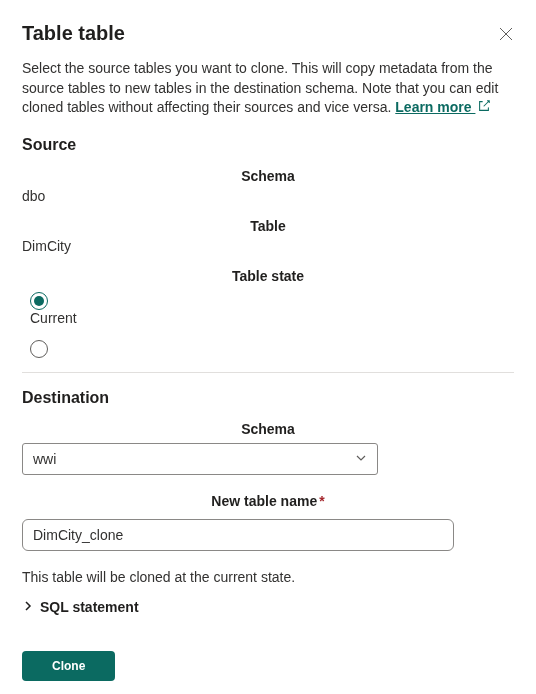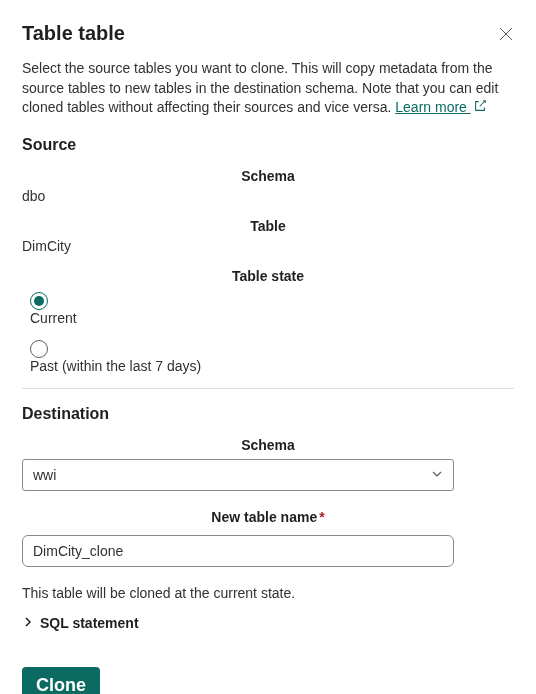--- a/index.html
+++ b/index.html
@@ -38,20 +38,21 @@
   }
   .description {
     color: #323130;
     line-height: 1.4;
     margin-bottom: 18px;
   }
   .learn-more {
     color: #0b6a61;
     text-decoration: underline;
     cursor: pointer;
+    font-weight: bold;
   }
   .ext-icon {
     display: inline-block;
     vertical-align: middle;
     margin-left: 2px;
     color: #0b6a61;
   }
   .section-title {
     font-size: 16px;
     font-weight: 600;
@@ -107,21 +108,21 @@
     border: none;
     border-top: 1px solid #e1dfdd;
     margin: 14px 0 16px 0;
   }
   .select-wrap {
     position: relative;
     margin-top: 6px;
     margin-bottom: 18px;
   }
   .select-box {
-    width: 432px;
+    width: 356px;
     height: 32px;
     border: 1px solid #8a8886;
     border-radius: 3px;
     padding: 0 10px;
     display: flex;
     align-items: center;
     justify-content: space-between;
     cursor: pointer;
     background: #fff;
   }
@@ -158,22 +159,22 @@
   }
   .expander-chevron {
     margin-right: 6px;
     color: #201f1e;
   }
   .primary-btn {
     background: #0b6a61;
     color: #ffffff;
     border: none;
     border-radius: 4px;
-    padding: 8px 14px;
-    font-size: 18px;
+    padding: 8px 30px;
+    font-size: 12px;
     font-weight: 600;
     font-family: inherit;
     cursor: pointer;
   }
 </style>
 </head>
 <body>
 
 
 
@@ -203,21 +204,20 @@
 <div class="field-label">Table state</div>
 <div class="radio-group">
   <div class="radio-row">
     <span class="radio-outer selected">
         <span class="radio-inner"></span>
       </span>
     <span>Current</span>
   </div>
   <div class="radio-row">
     <span class="radio-outer"></span>
-    <span>Past (within the last 7 days)</span>
   </div>
 </div>
 
 <hr class="divider">
 
 <h2 class="section-title">Destination</h2>
 
 <div class="field-label">Schema</div>
 <div class="select-wrap">
   <div class="select-box">

